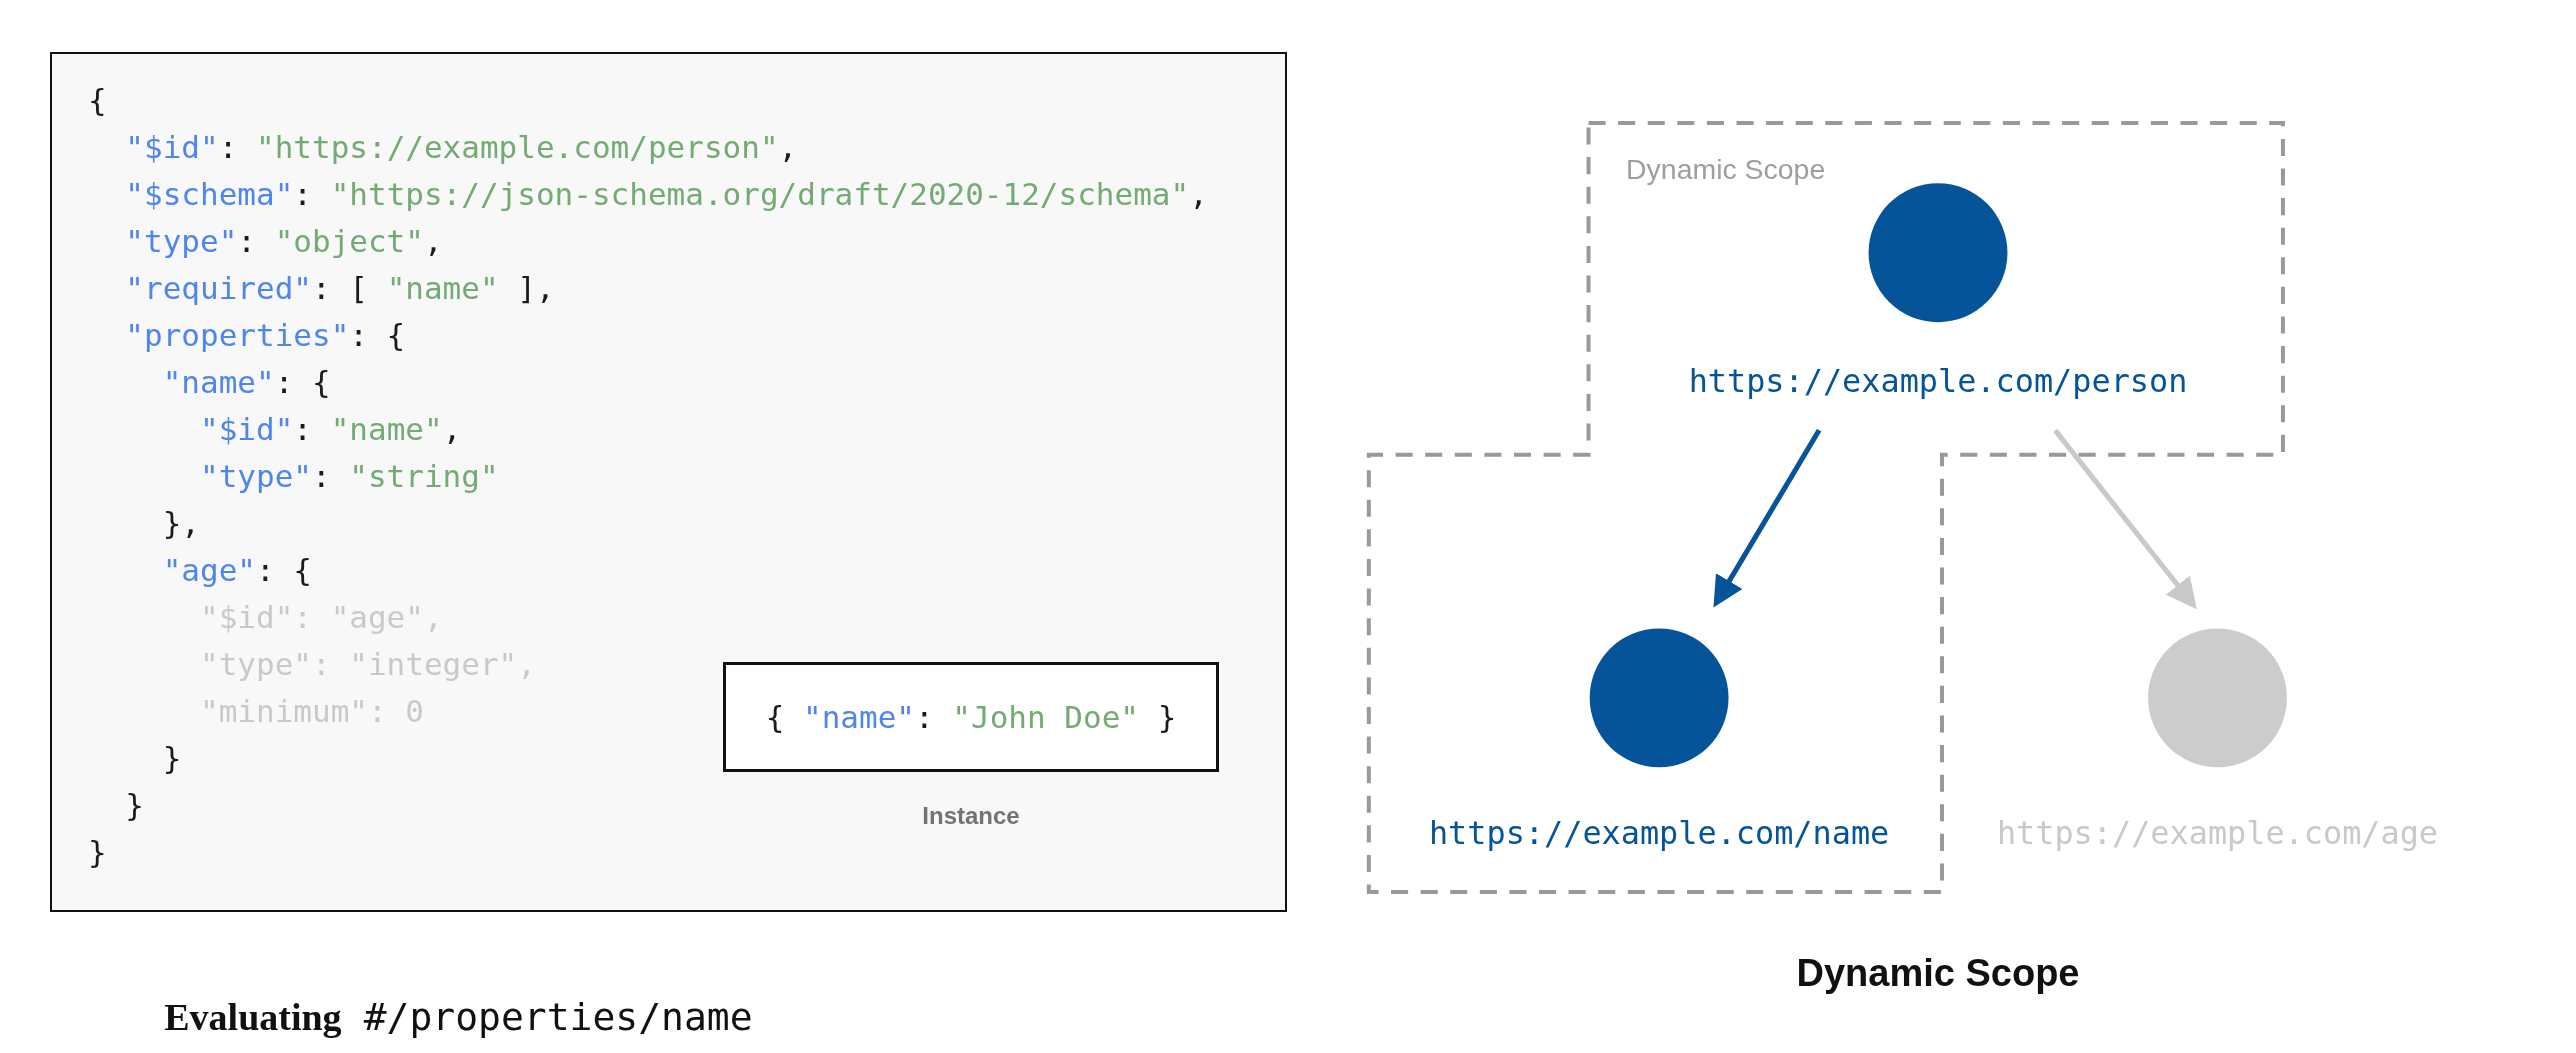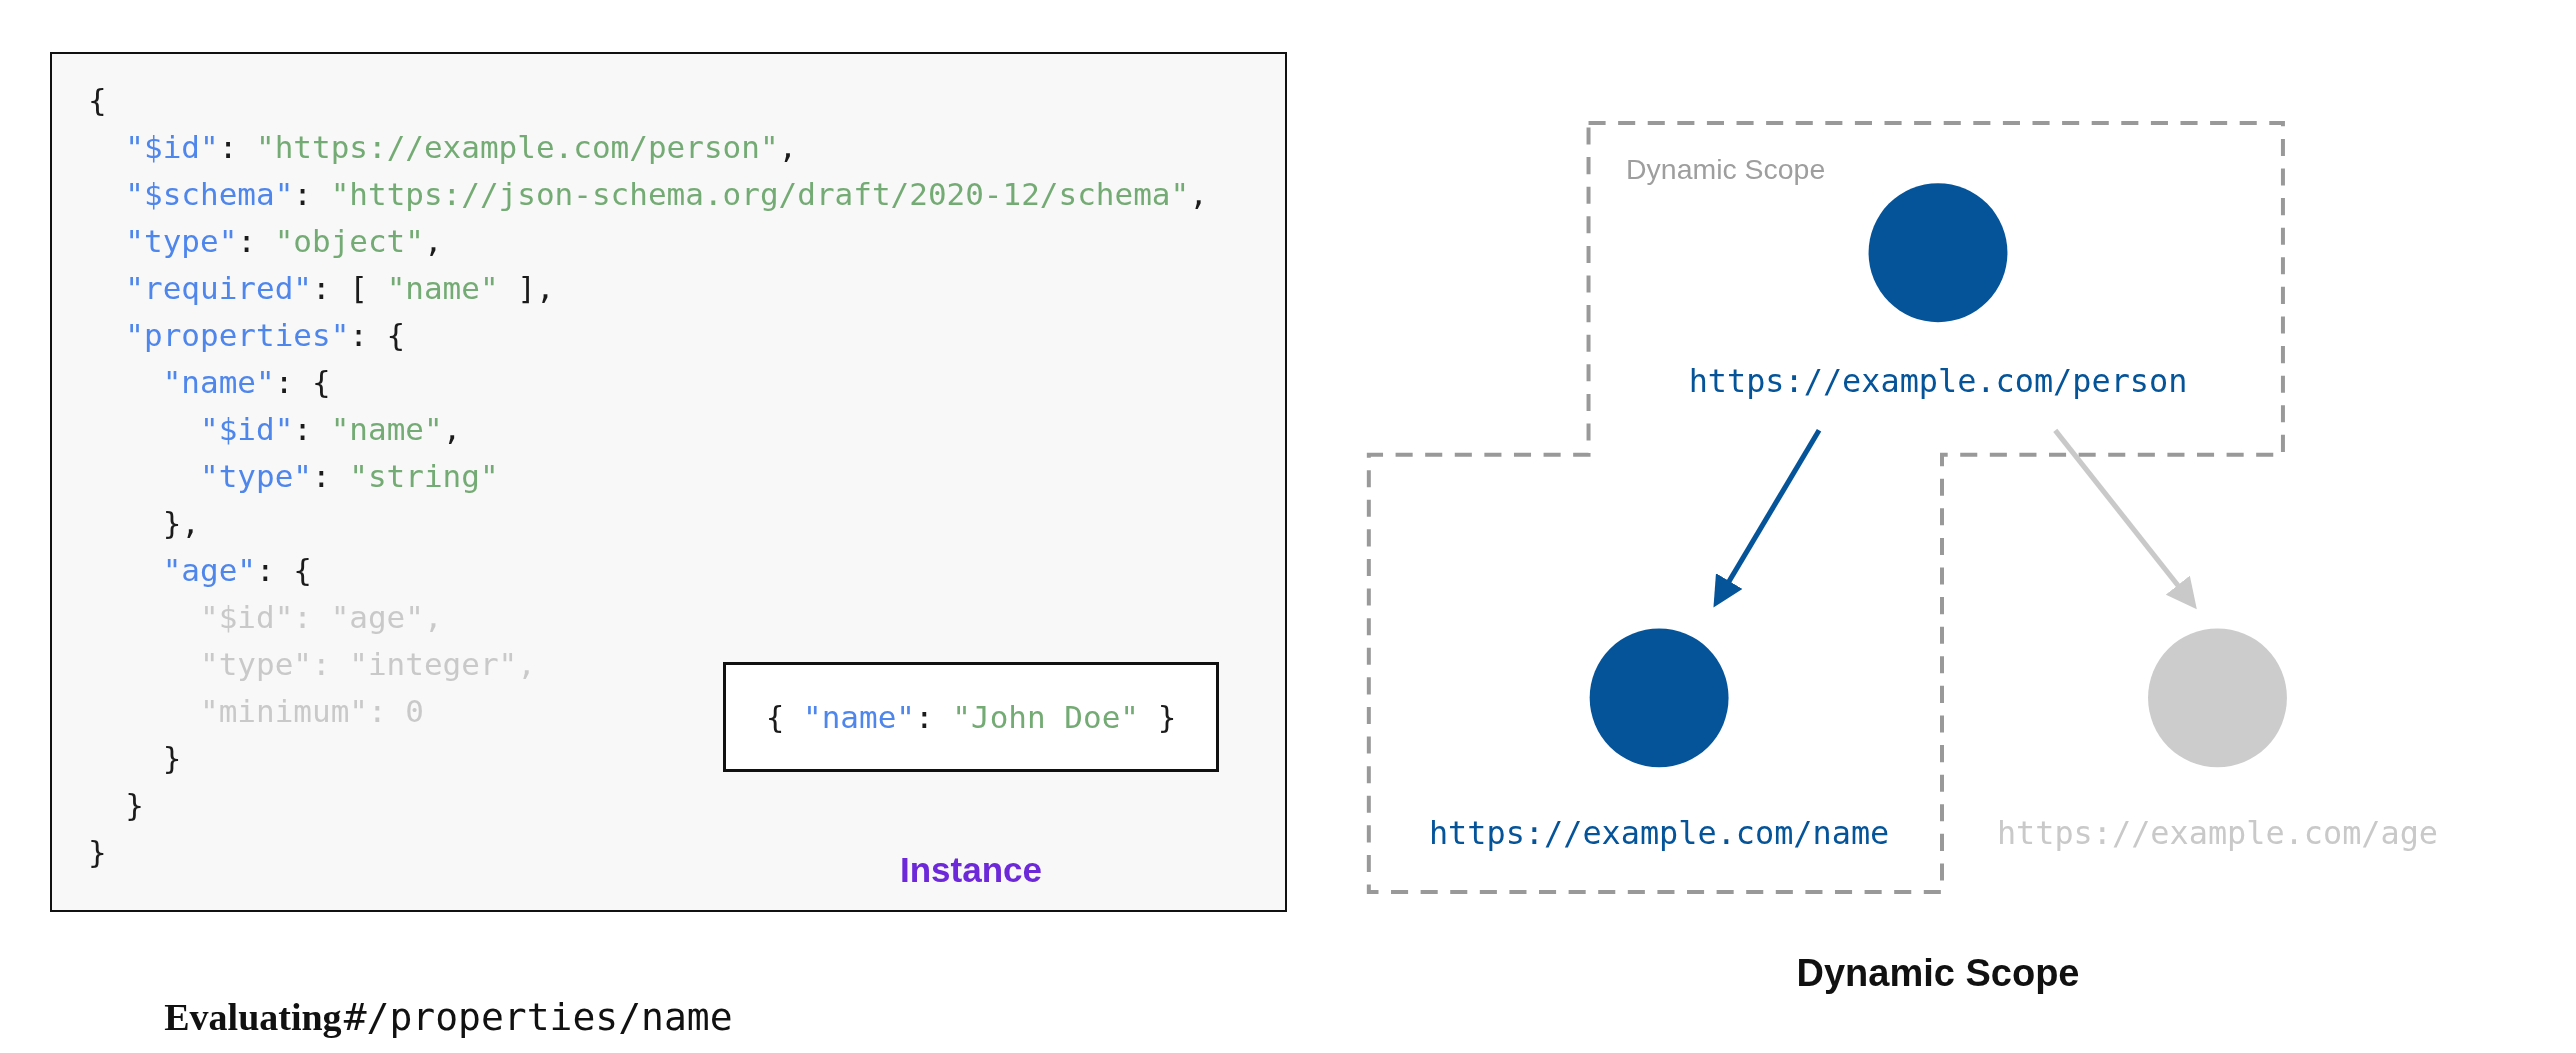--- a/index.html
+++ b/index.html
@@ -16,27 +16,27 @@
   .tok-p{color:#1b1b1b;}
   .tok-k{color:#4f86ec;}
   .tok-s{color:#74ab74;}
   .tok-g{color:#c9c9c9;}
 
   
   .instance-box{position:absolute;left:723px;top:662px;width:496px;height:110px;
                 background:#ffffff;border:3.4px solid #111111;box-sizing:border-box;
                 display:flex;align-items:center;justify-content:center;
                 font-family:"DejaVu Sans Mono",monospace;font-size:31px;white-space:pre;}
-  .instance-label{position:absolute;left:971px;top:850px;transform:translateX(-50%);
-                  font-weight:bold;font-size:35px;color:#6d28d9;}
+  .instance-label{position:absolute;left:971px;top:802px;transform:translateX(-50%);
+                  font-weight:bold;font-size:24px;color:#737373;}
 
   
   .caption-left{position:absolute;left:122px;top:952px;font-size:38px;color:#111111;white-space:pre;}
   .caption-left .cap-bold{font-weight:bold;font-family:Liberation Serif, serif;}
-  .caption-left .cap-mono{font-family:"DejaVu Sans Mono",monospace;font-weight:normal;margin-left:2px;}
+  .caption-left .cap-mono{font-family:"DejaVu Sans Mono",monospace;font-weight:normal;margin-left:22px;}
   .caption-right{position:absolute;left:1938px;top:952px;transform:translateX(-50%);
                  font-size:38px;font-weight:bold;color:#111111;white-space:nowrap;}
 
   
   .scope-svg{position:absolute;left:0;top:0;}
   .scope-outline{fill:none;stroke:#999999;stroke-width:7;stroke-dasharray:30 22;}
   .scope-title{fill:#9e9e9e;font-family:"Liberation Sans",sans-serif;font-size:50px;}
   .url-text{font-family:"DejaVu Sans Mono",monospace;font-size:56px;text-anchor:middle;}
   .url-active{fill:#05549a;}
   .url-inactive{fill:#c9c9c9;}

